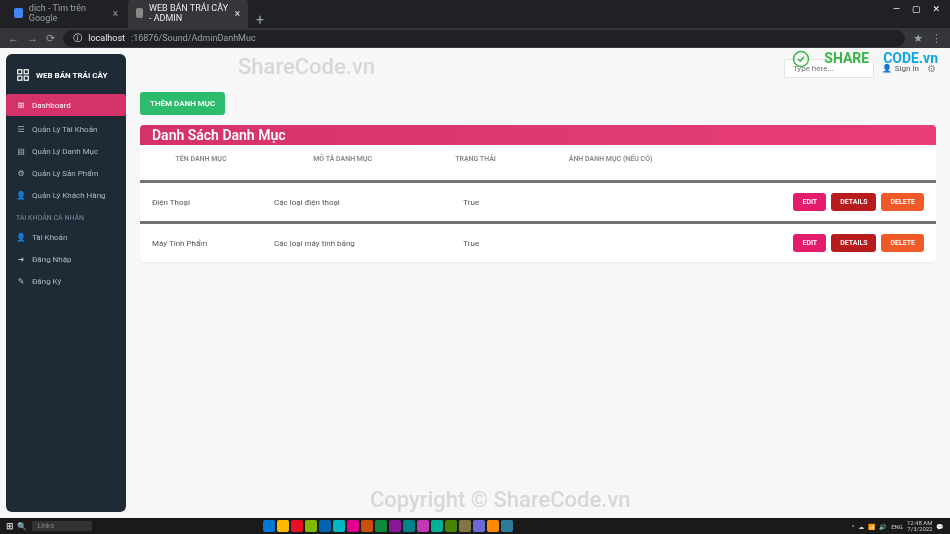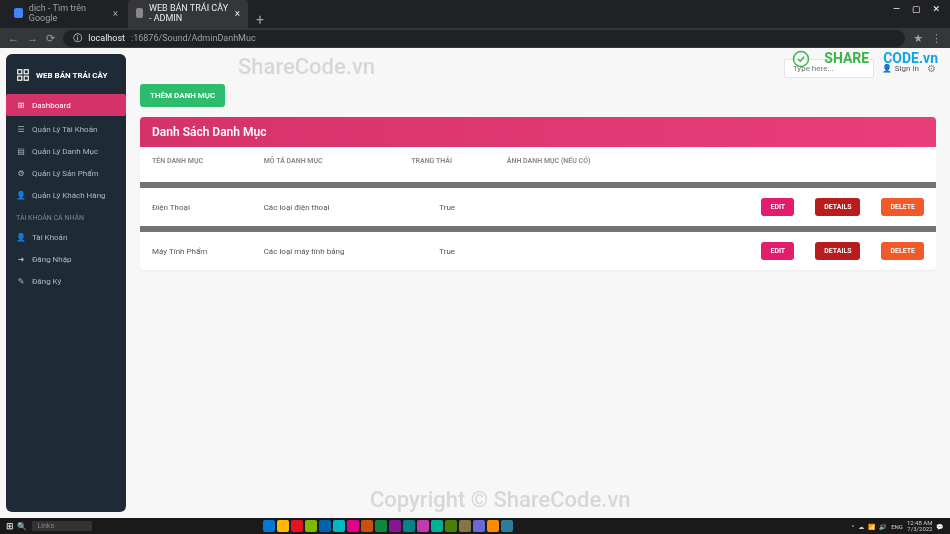--- a/index.html
+++ b/index.html
@@ -32,30 +32,30 @@
 .nav-item .mi{width:10px;height:10px;display:inline-flex;align-items:center;justify-content:center}
 .nav-section{font-size:7px;color:#7a8a99;padding:8px 10px 4px;text-transform:uppercase}
 
 
 .main{flex:1;padding:8px 14px;position:relative}
 .topbar{display:flex;justify-content:flex-end;align-items:center;gap:8px;height:24px}
 .search{border:1px solid #e3e3e3;background:#fff;border-radius:2px;padding:4px 8px;font-size:8px;width:90px;color:#999}
 .signin{font-size:8px;color:#555;display:flex;align-items:center;gap:3px}
 .settings-icon{font-size:10px;color:#888}
 
-.add-btn{display:inline-block;background:#2dbb6e;color:#fff;font-size:8px;font-weight:600;padding:7px 10px;border-radius:3px;margin-top:4px;margin-bottom:10px;cursor:pointer}
+.add-btn{display:inline-block;background:#2dbb6e;color:#fff;font-size:8px;font-weight:600;padding:7px 10px;border-radius:3px;margin-top:12px;margin-bottom:10px;cursor:pointer}
 
 .panel{background:#fff;border-radius:4px;overflow:hidden;box-shadow:0 1px 2px rgba(0,0,0,0.05)}
-.panel-header{background:linear-gradient(90deg,#d6326a,#e83e7a);color:#fff;font-size:12px;font-weight:600;padding:8px 12px}
+.panel-header{background:linear-gradient(90deg,#d6326a,#e83e7a);color:#fff;font-size:14px;font-weight:600;padding:2px 12px}
 
 table{width:100%;border-collapse:collapse}
-th{text-align:left;font-size:7px;color:#888;font-weight:600;text-transform:uppercase;padding:10px 12px 17px}
-td{font-size:8px;color:#555;padding:10px 12px;border-top:6px solid #737373}
+th{text-align:center;font-size:7px;color:#888;font-weight:600;text-transform:uppercase;padding:10px 12px 17px}
+td{font-size:8px;color:#555;padding:10px 12px;border-top:3px solid #737373}
 .actions{text-align:right;white-space:nowrap}
-.btn{display:inline-block;font-size:7px;font-weight:600;color:#fff;padding:5px 9px;border-radius:3px;margin-left:19px;cursor:pointer}
+.btn{display:inline-block;font-size:7px;font-weight:600;color:#fff;padding:5px 9px;border-radius:3px;margin-left:3px;cursor:pointer}
 .btn-edit{background:#e31c6e}
 .btn-details{background:#b91c1c}
 .btn-delete{background:#f05a28}
 
 
 .wm-logo{position:absolute;top:50px;right:12px;display:flex;align-items:flex-start;gap:14px;font-weight:700;font-size:14px;z-index:50}
 .wm-logo .s1{color:#3bb54a}
 .wm-logo .s2{color:#0ea5e9}
 .wm-text{position:absolute;color:rgba(120,120,120,0.25);font-size:22px;font-weight:500;pointer-events:none;z-index:40}
 

